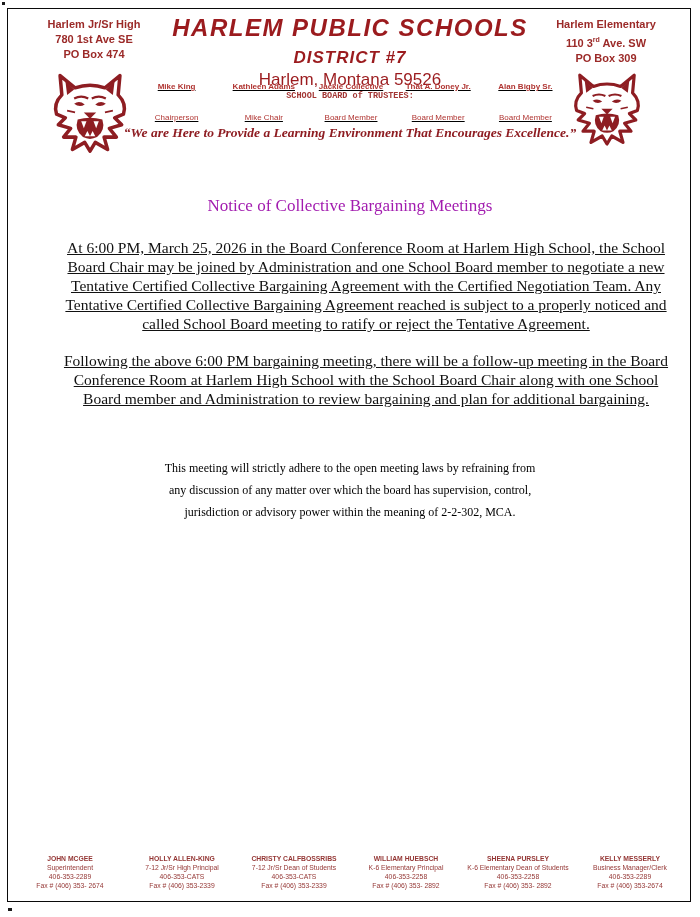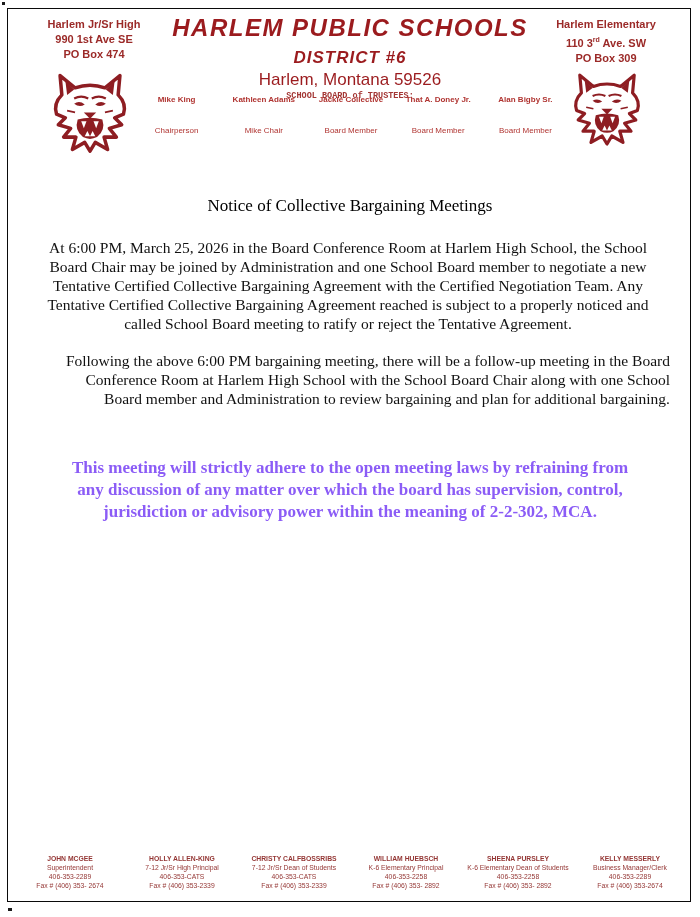--- a/index.html
+++ b/index.html
@@ -67,23 +67,24 @@
   .board-label {
     font-size: 8.5px;
     font-weight: bold;
     margin-top: 3px;
     line-height: 10px;
     color: #a33634;
     font-family: Liberation Mono, monospace;
   }
   .trustees {
     position: absolute;
-    left: 133px; top: 95px;
+    left: 133px; top: 82px;
     width: 436px;
     display: flex;
+    text-decoration: underline;
   }
   .trustee {
     flex: 1;
     text-align: center;
     color: #b03431;
     font-size: 8px;
     line-height: 9px;
   }
   .trustee .t-name { font-weight: bold; }
   .trustee .t-role { margin-top: 22px; }
@@ -110,45 +111,46 @@
   .logo.right { left: 565px; width: 84px; height: 80px; }
 
   
   .doc-title {
     position: absolute;
     left: 0; top: 196px;
     width: 700px;
     text-align: center;
     font-family: "Liberation Serif", serif;
     font-size: 17px;
-    color: #000000;
+    color: #a21caf;
   }
   .para {
     position: absolute;
-    left: 26px;
+    left: 44px;
     width: 644px;
     text-align: center;
     font-family: "Liberation Serif", serif;
     font-size: 15.5px;
     line-height: 19px;
     color: #111111;
     white-space: pre-line;
+    text-decoration: underline;
   }
   .para.p1 { top: 238px; }
-  .para.p2 { top: 351px; text-align: right; }
+  .para.p2 { top: 351px; }
   .notice-gray {
     position: absolute;
     left: 48px; top: 457px;
     width: 604px;
     text-align: center;
     font-family: "Liberation Serif", serif;
-    font-size: 17px;
+    font-size: 12px;
     line-height: 22px;
-    font-weight: bold;
-    color: #8b5cf6;
+    font-weight: normal;
+    color: #000000;
     white-space: pre-line;
   }
 
   
   .footer {
     position: absolute;
     left: 14px; top: 854px;
     width: 672px;
     display: flex;
   }
@@ -186,33 +188,33 @@
         <path d="M54,56 L57,64 L60,56 Z" fill="#ffffff"></path>
         <path d="M44,73 L47,67 L50,73 Z" fill="#ffffff"></path>
         <path d="M50,73 L53,67 L56,73 Z" fill="#ffffff"></path>
         <path d="M24,44 L33,46 M76,44 L67,46" stroke="#8e1d22" stroke-width="2"></path>
       </symbol>
     </defs>
   </svg>
 
   <div class="addr left">
     <div>Harlem Jr/Sr High</div>
-    <div>990 1st Ave SE</div>
+    <div>780 1st Ave SE</div>
     <div>PO Box 474</div>
   </div>
 
   <div class="addr right">
     <div>Harlem Elementary</div>
     <div><span>110 3</span><sup>rd</sup><span> Ave. SW</span></div>
     <div>PO Box 309</div>
   </div>
 
   <div class="center-head">
     <div class="district-title">HARLEM PUBLIC SCHOOLS</div>
-    <div class="district-subtitle">DISTRICT #6</div>
+    <div class="district-subtitle">DISTRICT #7</div>
     <div class="city-line">Harlem, Montana 59526</div>
     <div class="board-label">SCHOOL BOARD of TRUSTEES:</div>
   </div>
 
   <div class="trustees">
     <div class="trustee">
       <div class="t-name">Mike King</div>
       <div class="t-role">Chairperson</div>
     </div>
     <div class="trustee">
@@ -226,20 +228,21 @@
     <div class="trustee">
       <div class="t-name">That A. Doney Jr.</div>
       <div class="t-role">Board Member</div>
     </div>
     <div class="trustee">
       <div class="t-name">Alan Bigby Sr.</div>
       <div class="t-role">Board Member</div>
     </div>
   </div>
 
+  <div class="motto">“We are Here to Provide a Learning Environment That Encourages Excellence.”</div>
 
   <svg class="logo left">
       <use href="#wildcat"></use>
     </svg>
   <svg class="logo right">
       <use href="#wildcat"></use>
     </svg>
 
   <div class="doc-title">Notice of Collective Bargaining Meetings</div>
   <div class="para p1">At 6:00 PM, March 25, 2026 in the Board Conference Room at Harlem High School, the School

